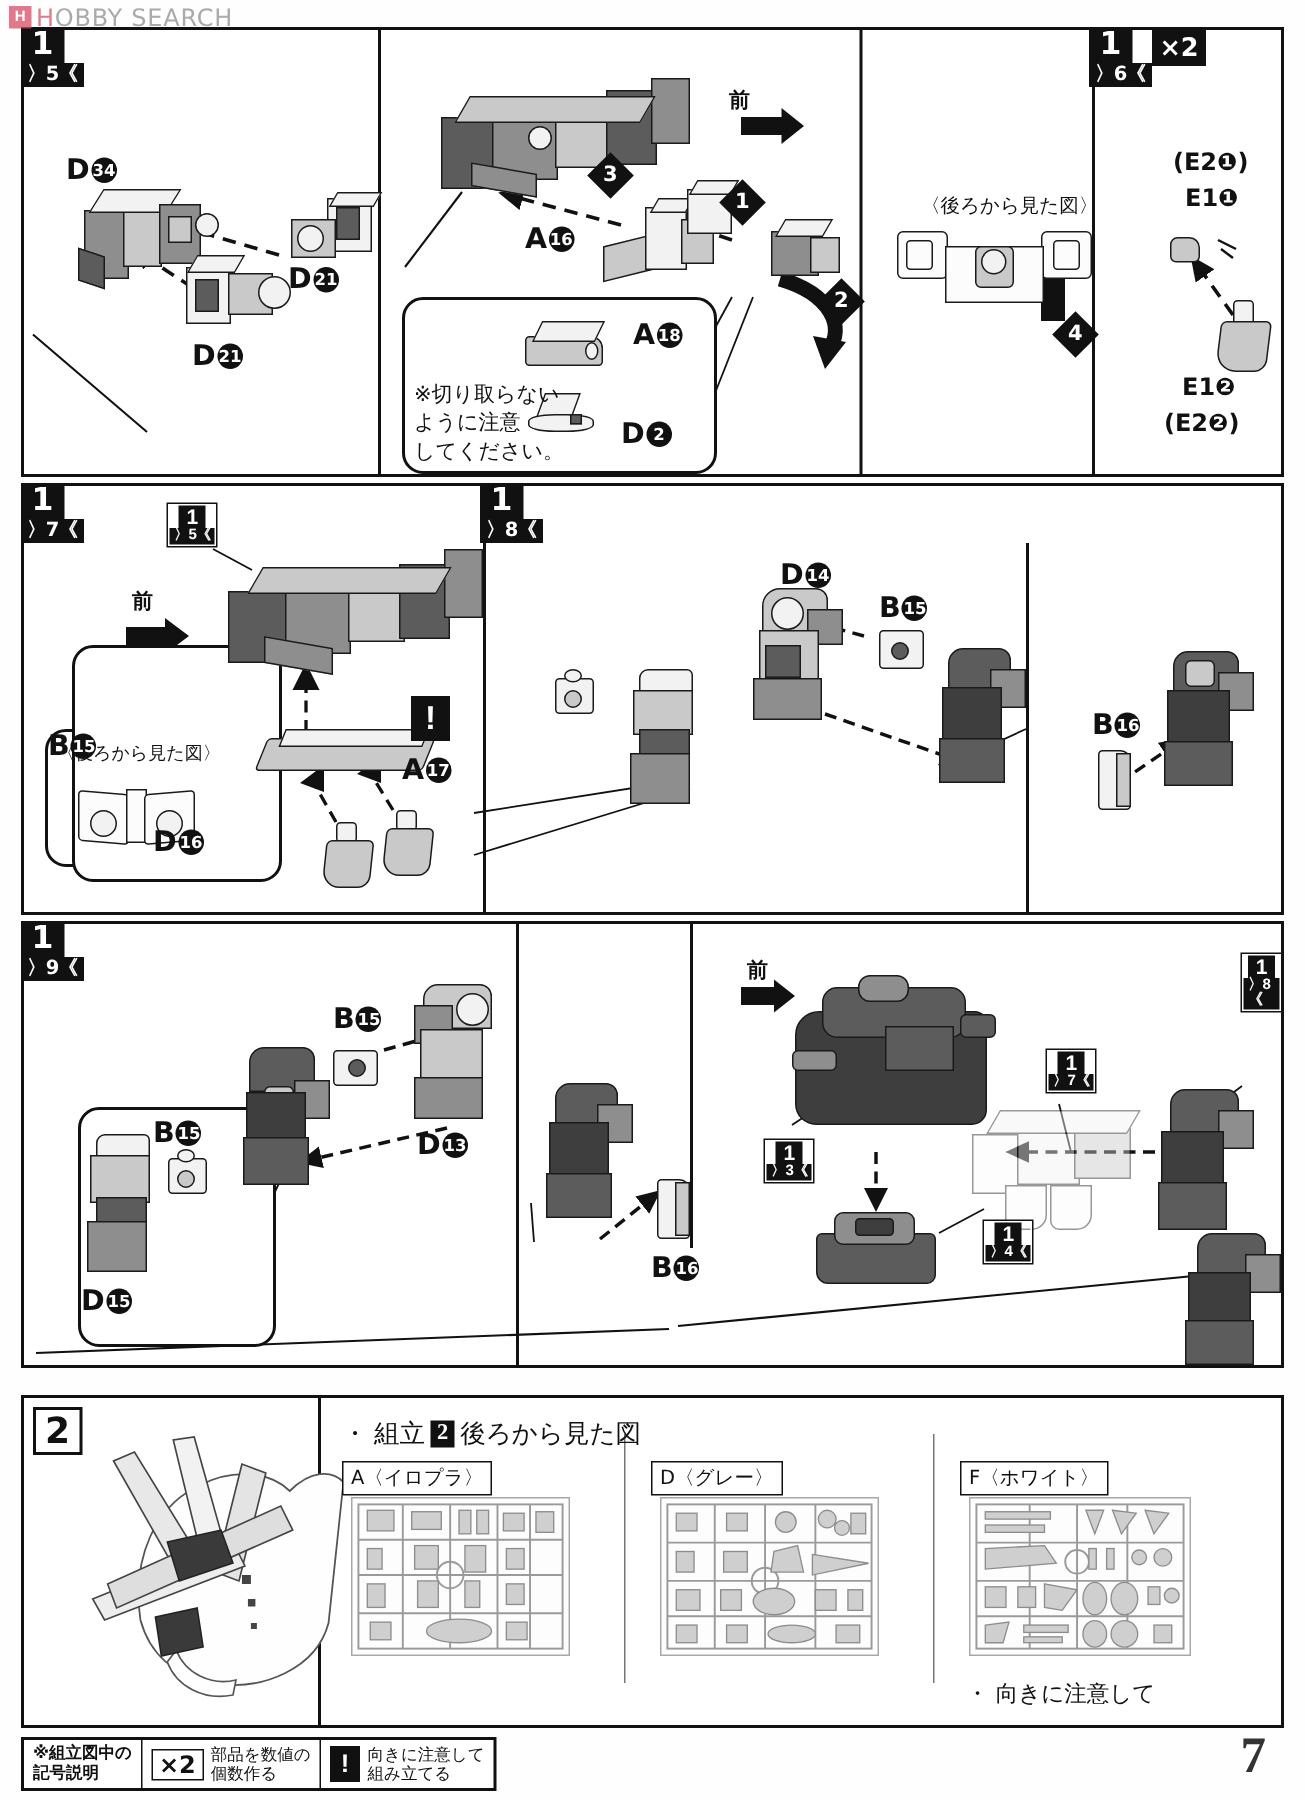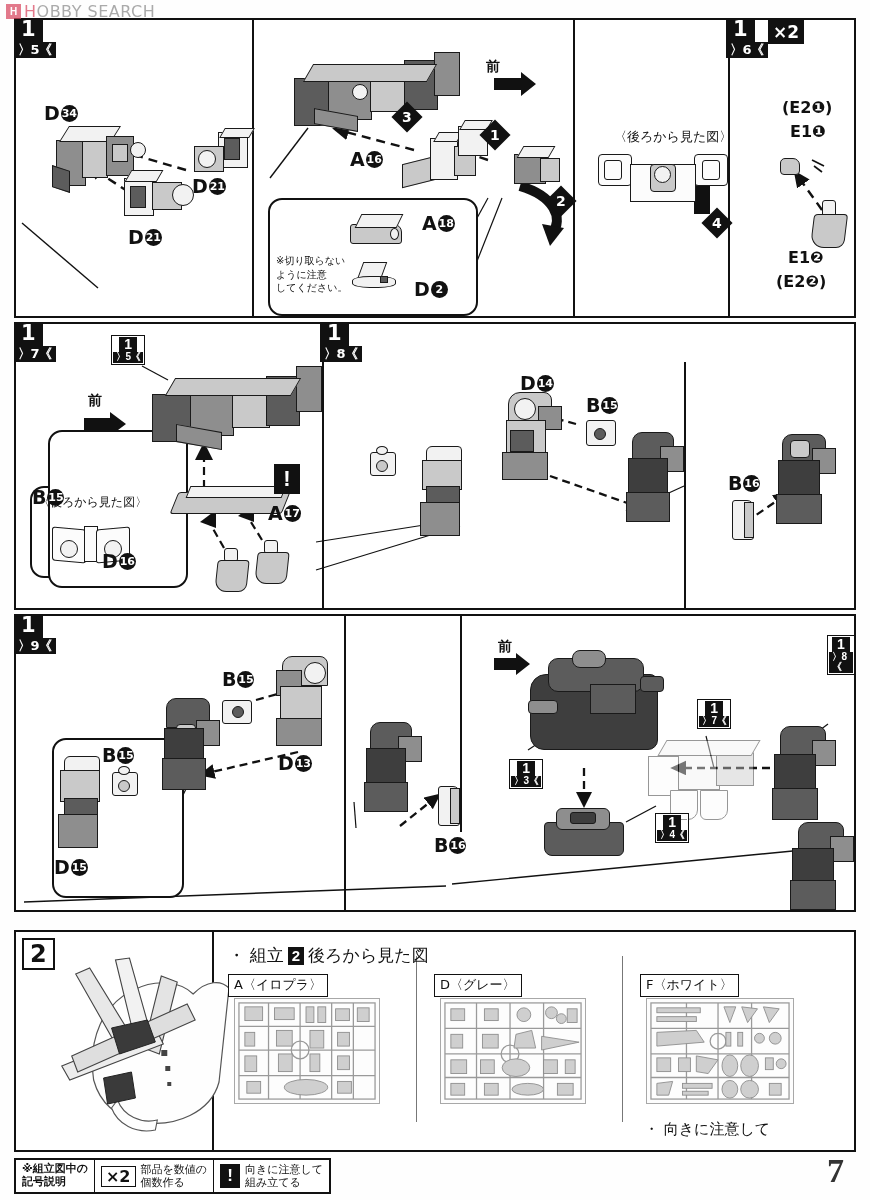--- a/index.html
+++ b/index.html
@@ -118,21 +118,21 @@
 
   
   .callout {
     position: absolute; z-index: 12;
     border: 2px solid #111; border-radius: 14px; background: #fff;
   }
 
   
   .jp {
     position: absolute; z-index: 16;
-    font-size: 10px; color: #111; line-height: 1.35;
+    font-size: 14px; color: #111; line-height: 1.35;
     font-family: "DejaVu Sans", sans-serif;
     white-space: pre-line;
   }
   .jp-view {
     position: absolute; z-index: 16;
     font-size: 13px; color: #111; white-space: nowrap;
     font-family: "DejaVu Sans", sans-serif;
   }
   .front-mark {
     position: absolute; z-index: 16;
@@ -167,21 +167,21 @@
   .hu-label {
     font-size: 25px; font-weight: bold; color: #111;
     padding: 0 8px; display: flex; align-items: center;
     letter-spacing: -.3px;
     font-family: "Liberation Sans", sans-serif;
   }
 
   .parts-head {
     position: absolute; z-index: 20;
     font-size: 17px; color: #111; display: flex; align-items: center; gap: 3px;
-    font-family: Liberation Sans, sans-serif;
+    font-family: Liberation Serif, serif;
     white-space: nowrap;
   }
   .ph-num {
     background: #111; color: #fff; font-weight: bold;
     font-size: 15px; padding: 0px 4px 1px; margin: 0 1px;
   }
   .runner-tag {
     position: absolute; z-index: 20;
     border: 1.5px solid #111; background: #fff;
     font-size: 13px; padding: 1px 5px 2px; color: #111;

